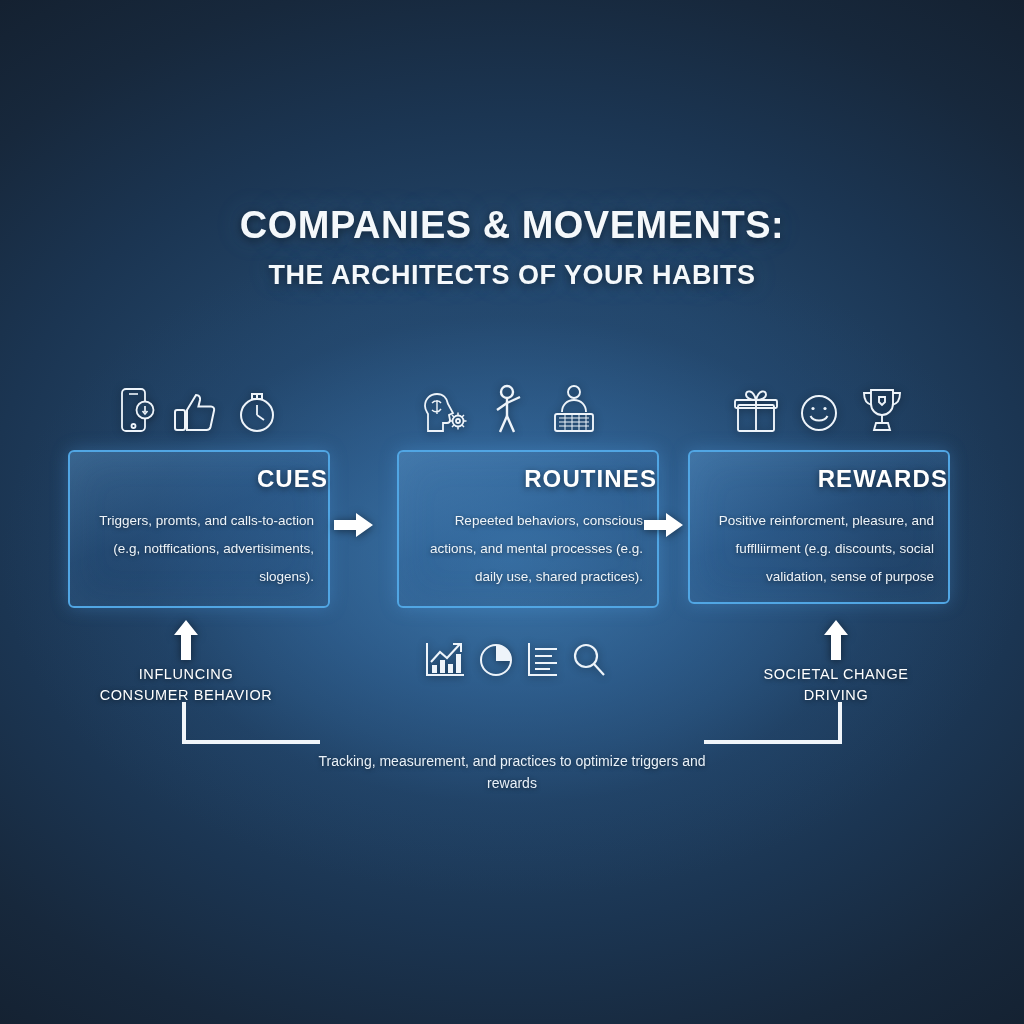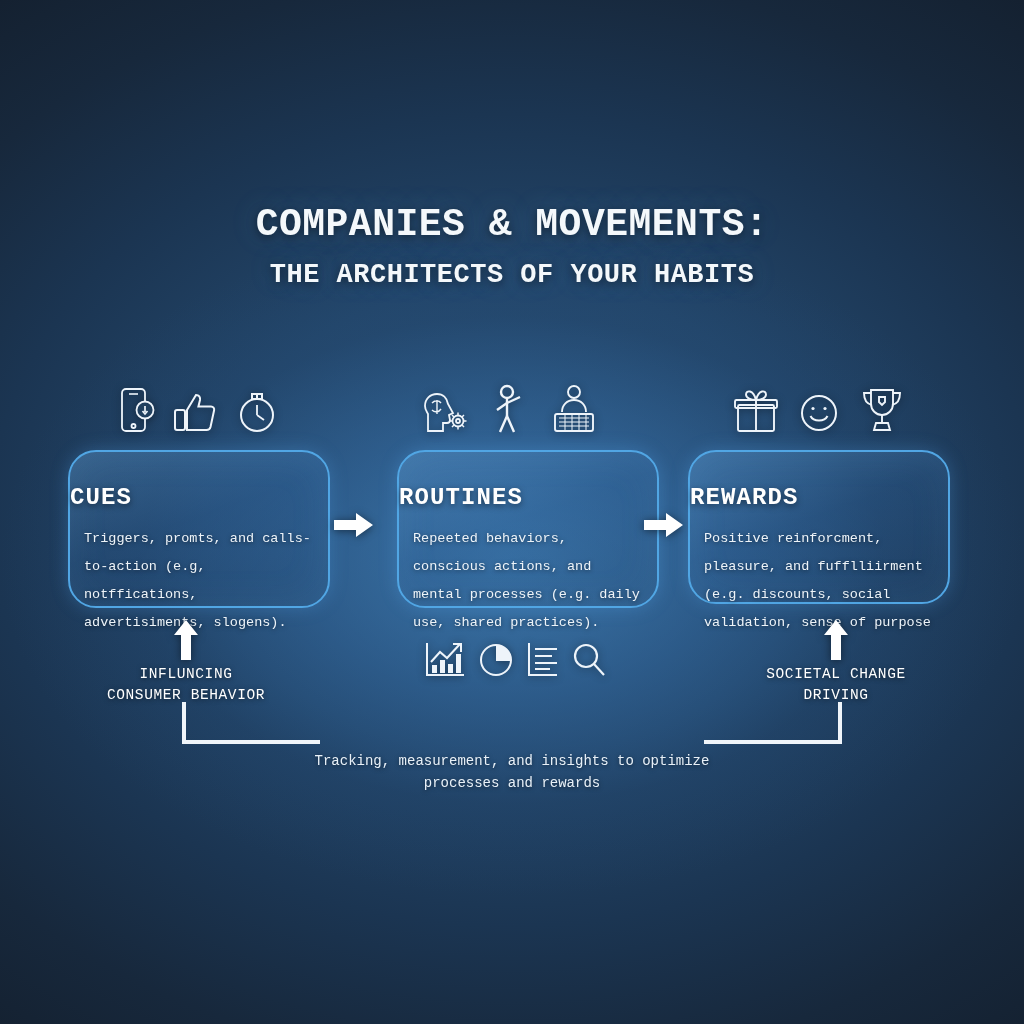--- a/index.html
+++ b/index.html
@@ -22,21 +22,20 @@
           rgba(35,75,120,0.20) 58%,
           rgba(20,40,70,0.0) 80%),
       radial-gradient(ellipse 900px 700px at 512px 520px,
           #2c557d 0%,
           #23466a 34%,
           #1b3552 58%,
           #17283c 78%,
           #131e2c 100%),
       linear-gradient(135deg, #121c29 0%, #18293d 50%, #101822 100%);
     overflow: hidden;
-    font-family: Liberation Mono, monospace;
   }
 
   
   .title-block {
     position: absolute;
     left: 0; right: 0;
     top: 200px;
     text-align: center;
     color: #f4f8fb;
     letter-spacing: 0.5px;
@@ -57,29 +56,29 @@
     align-items: flex-end;
     justify-content: center;
     gap: 18px;
     height: 56px;
   }
   .icon-row svg { display: block; filter: drop-shadow(0 1px 4px rgba(0,0,0,0.45)); }
 
   .card {
     position: absolute;
     border: 2px solid #51a6e4;
-    border-radius: 28px;
+    border-radius: 6px;
     background:
       linear-gradient(160deg, rgba(90,150,205,0.40) 0%, rgba(45,95,150,0.30) 45%, rgba(30,65,105,0.22) 100%);
     box-shadow:
       0 0 18px rgba(90,170,240,0.28),
       inset 0 0 40px rgba(120,185,240,0.10);
     color: #ffffff;
-    text-align: left;
-    padding-top: 32px;
+    text-align: right;
+    padding-top: 13px;
   }
   .card-title {
     font-size: 24px;
     font-weight: bold;
     letter-spacing: 1.1px;
     text-shadow: 0 2px 6px rgba(0,0,0,0.5);
     margin-bottom: 14px;
   }
   .card-desc {
     font-size: 13.5px;
@@ -348,15 +347,15 @@
     </span>
     <span>
       <svg width="34" height="36" viewBox="0 0 34 36" fill="none" stroke="#eef4fa" stroke-width="2.2">
         <circle cx="14" cy="14" r="11"></circle>
         <line x1="22" y1="22" x2="32" y2="33"></line>
       </svg>
     </span>
   </div>
 
 
-  <div class="analytics-desc">Tracking, measurement, and insights to optimize processes and rewards</div>
+  <div class="analytics-desc">Tracking, measurement, and practices to optimize triggers and rewards</div>
 
 </div>
 
 </body></html>

